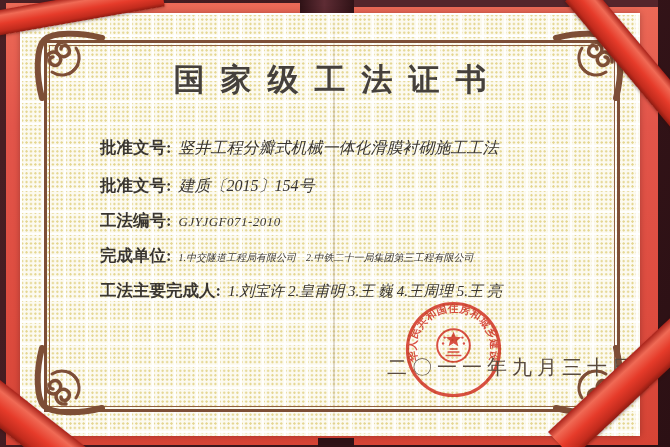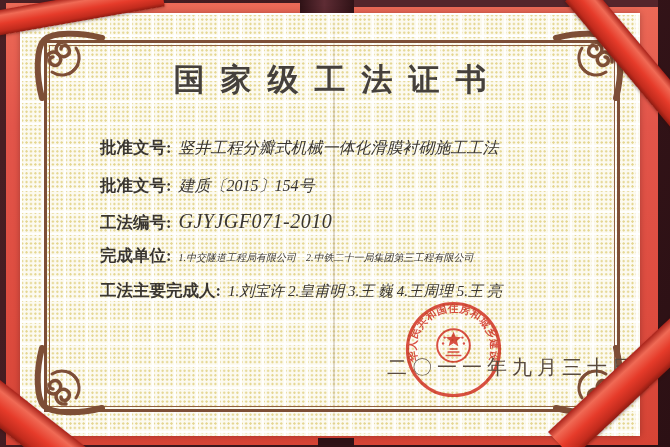--- a/index.html
+++ b/index.html
@@ -44,21 +44,21 @@
 
   .title{
     position:absolute;left:0;top:46px;width:100%;text-align:center;
     font-size:31px;font-weight:bold;color:#45403c;
     letter-spacing:16px;padding-left:16px;box-sizing:border-box;
   }
   .row{position:absolute;left:80px;white-space:nowrap;color:#3a3631;}
   .row .lbl{font-weight:bold;font-size:16.5px;margin-right:7px;}
   .row .val{font-size:16px;font-style:italic;}
   .r1{top:124px;} .r2{top:162px;} .r3{top:197px;}
-  .r3 .val{font-size:20px;letter-spacing:.5px;}
+  .r3 .val{font-size:13px;letter-spacing:.5px;}
   .r4{top:232px;} .r4 .val{font-size:10px;}
   .r5{top:267px;} .r5 .val{font-size:15px;}
 
   .date{
     position:absolute;left:347px;top:341px;z-index:5;
     font-size:20px;letter-spacing:5px;color:#584a3e;white-space:nowrap;margin-left:20px;
   }
   .seal{position:absolute;left:384px;top:287px;width:99px;height:99px;z-index:4;
     opacity:.88;mix-blend-mode:multiply;}
 

